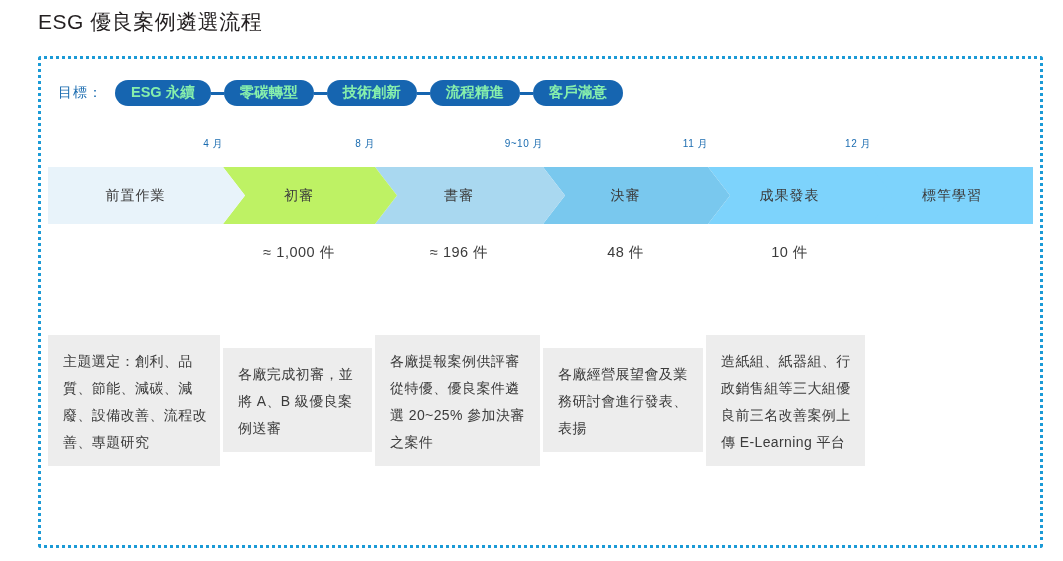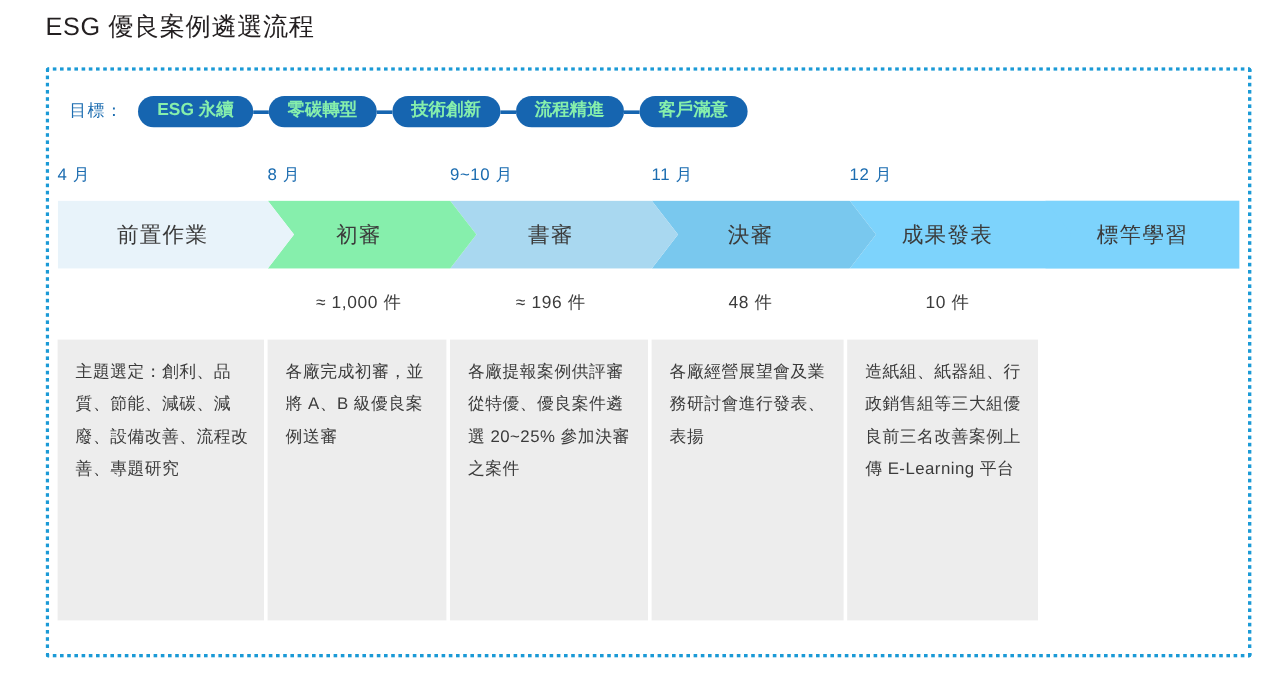--- a/index.html
+++ b/index.html
@@ -79,23 +79,23 @@
 
   
   .months {
     position: absolute;
     left: 48px;
     top: 137px;
     width: 985px;
     display: flex;
   }
   .month-cell {
-    font-size: 14px;
+    font-size: 10px;
     color: #1b6cb0;
-    text-align: left;
+    text-align: right;
     letter-spacing: 0.5px;
     white-space: nowrap;
   }
 
   
   .chevrons {
     position: absolute;
     left: 48px;
     top: 167px;
     width: 985px;
@@ -103,21 +103,21 @@
   }
   .chev {
     position: absolute;
     top: 0;
     height: 57px;
     display: flex;
     align-items: center;
     justify-content: center;
   }
   .chev-label {
-    font-size: 18px;
+    font-size: 14px;
     color: #3b3b3b;
     letter-spacing: 1px;
     white-space: nowrap;
     position: relative;
     z-index: 2;
   }
 
   
   .counts {
     position: absolute;
@@ -136,20 +136,21 @@
 
   
   .panels {
     position: absolute;
     left: 48px;
     top: 283px;
     width: 985px;
     height: 234px;
     display: flex;
     gap: 3px;
+    align-items: center;
   }
   .panel {
     background: #ededed;
     box-sizing: border-box;
     padding: 13px 13px 10px 15px;
   }
   .panel p {
     margin: 0;
     font-size: 14px;
     line-height: 27px;
@@ -208,21 +209,21 @@
       <div class="month-cell" style="width: 168px;">9~10 月</div>
       <div class="month-cell" style="width: 165px;">11 月</div>
       <div class="month-cell" style="width: 163px;">12 月</div>
       <div class="month-cell" style="width: 162px;"></div>
     </div>
 
   <div class="chevrons" id="chevron-band">
       <div class="chev" style="left: 0px; width: 197px; background: rgb(232, 243, 250); z-index: 6; clip-path: polygon(0px 0px, 175px 0px, 100% 50%, 175px 100%, 0px 100%);">
         <span class="chev-label" style="margin-right: 22px;">前置作業</span>
       </div>
-      <div class="chev" style="left: 175px; width: 174px; background: #86efac; z-index: 5; clip-path: polygon(0px 0px, 152px 0px, 100% 50%, 152px 100%, 0px 100%, 22px 50%);">
+      <div class="chev" style="left: 175px; width: 174px; background: #bef264; z-index: 5; clip-path: polygon(0px 0px, 152px 0px, 100% 50%, 152px 100%, 0px 100%, 22px 50%);">
         <span class="chev-label" style="margin-right: 22px;">初審</span>
       </div>
       <div class="chev" style="left: 327px; width: 190px; background: rgb(169, 216, 240); z-index: 4; clip-path: polygon(0px 0px, 168px 0px, 100% 50%, 168px 100%, 0px 100%, 22px 50%);">
         <span class="chev-label" style="margin-right: 22px;">書審</span>
       </div>
       <div class="chev" style="left: 495px; width: 187px; background: rgb(121, 200, 238); z-index: 3; clip-path: polygon(0px 0px, 165px 0px, 100% 50%, 165px 100%, 0px 100%, 22px 50%);">
         <span class="chev-label" style="margin-right: 22px; text-align: right;">決審</span>
       </div>
       <div class="chev" style="left: 660px; width: 185px; background: #7dd3fc; z-index: 2; clip-path: polygon(0px 0px, 163px 0px, 100% 50%, 163px 100%, 0px 100%, 22px 50%);">
         <span class="chev-label" style="margin-right: 22px;">成果發表</span>

